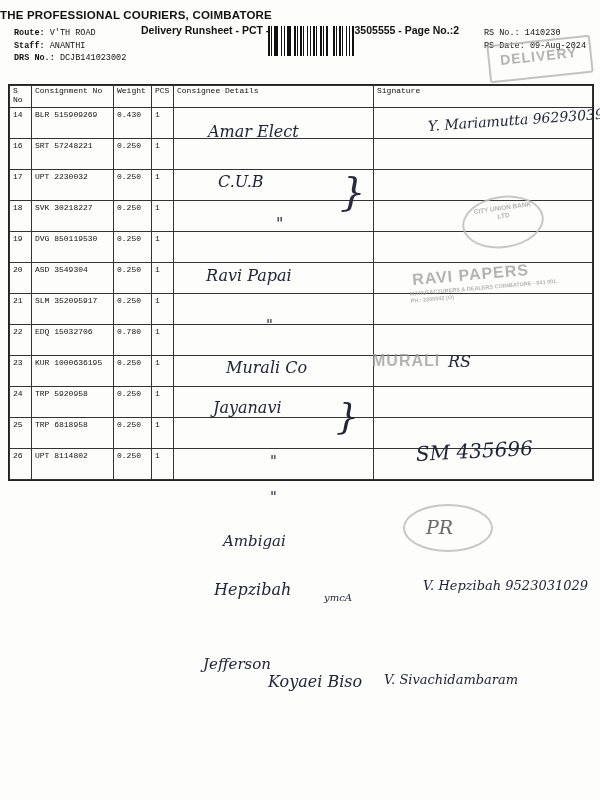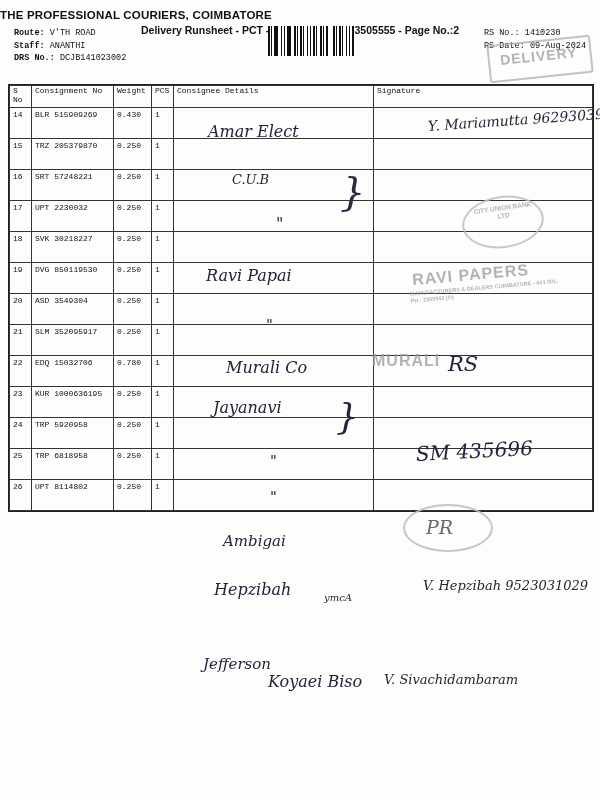--- a/index.html
+++ b/index.html
@@ -213,28 +213,20 @@
       <tbody>
         <tr>
           <td>14</td>
           <td>BLR 515909269</td>
           <td>0.430</td>
           <td>1</td>
           <td></td>
           <td></td>
         </tr>
         <tr>
-          <td>15</td>
-          <td>TRZ 205379870</td>
-          <td>0.250</td>
-          <td>1</td>
-          <td></td>
-          <td></td>
-        </tr>
-        <tr>
           <td>16</td>
           <td>SRT 57248221</td>
           <td>0.250</td>
           <td>1</td>
           <td></td>
           <td></td>
         </tr>
         <tr>
           <td>17</td>
           <td>UPT 2230032</td>
@@ -317,32 +309,32 @@
         </tr>
       </tbody>
     </table>
   </div>
 
   <div class="ink-layer">
 
     <div class="ink" style="left:200px; top:38px; font-size:16px;">Amar Elect</div>
     <div class="ink" style="left:420px; top:34px; font-size:14px; transform:rotate(-4deg);">Y. Mariamutta 9629303968</div>
 
-    <div class="ink" style="left:224px; top:88px; font-size:13px;text-align:center;">C.U.B</div>
+    <div class="ink" style="left:210px; top:88px; font-size:16px;text-align:center;">C.U.B</div>
 
     <div class="ink" style="left:332px; top:84px; font-size:40px; color:#2a2a40;">}</div>
 
     <div class="ink" style="left:268px; top:130px; font-size:16px;">"</div>
 
     <div class="ink" style="left:198px; top:182px; font-size:16px;">Ravi Papai</div>
 
     <div class="ink" style="left:258px; top:232px; font-size:15px;">"</div>
 
     <div class="ink" style="left:218px; top:274px; font-size:16px;">Murali Co</div>
-    <div class="ink" style="left:440px; top:268px; font-size:21px;">RS</div>
+    <div class="ink" style="left:440px; top:268px; font-size:16px;">RS</div>
 
     <div class="ink" style="left:205px; top:314px; font-size:16px;">Jayanavi</div>
 
     <div class="ink" style="left:328px; top:312px; font-size:36px;">}</div>
 
     <div class="ink" style="left:262px; top:368px; font-size:15px;">"</div>
     <div class="ink" style="left:408px; top:358px; font-size:20px; transform:rotate(-3deg);">SM 435696</div>
 
     <div class="ink" style="left:262px; top:404px; font-size:15px;">"</div>
 

